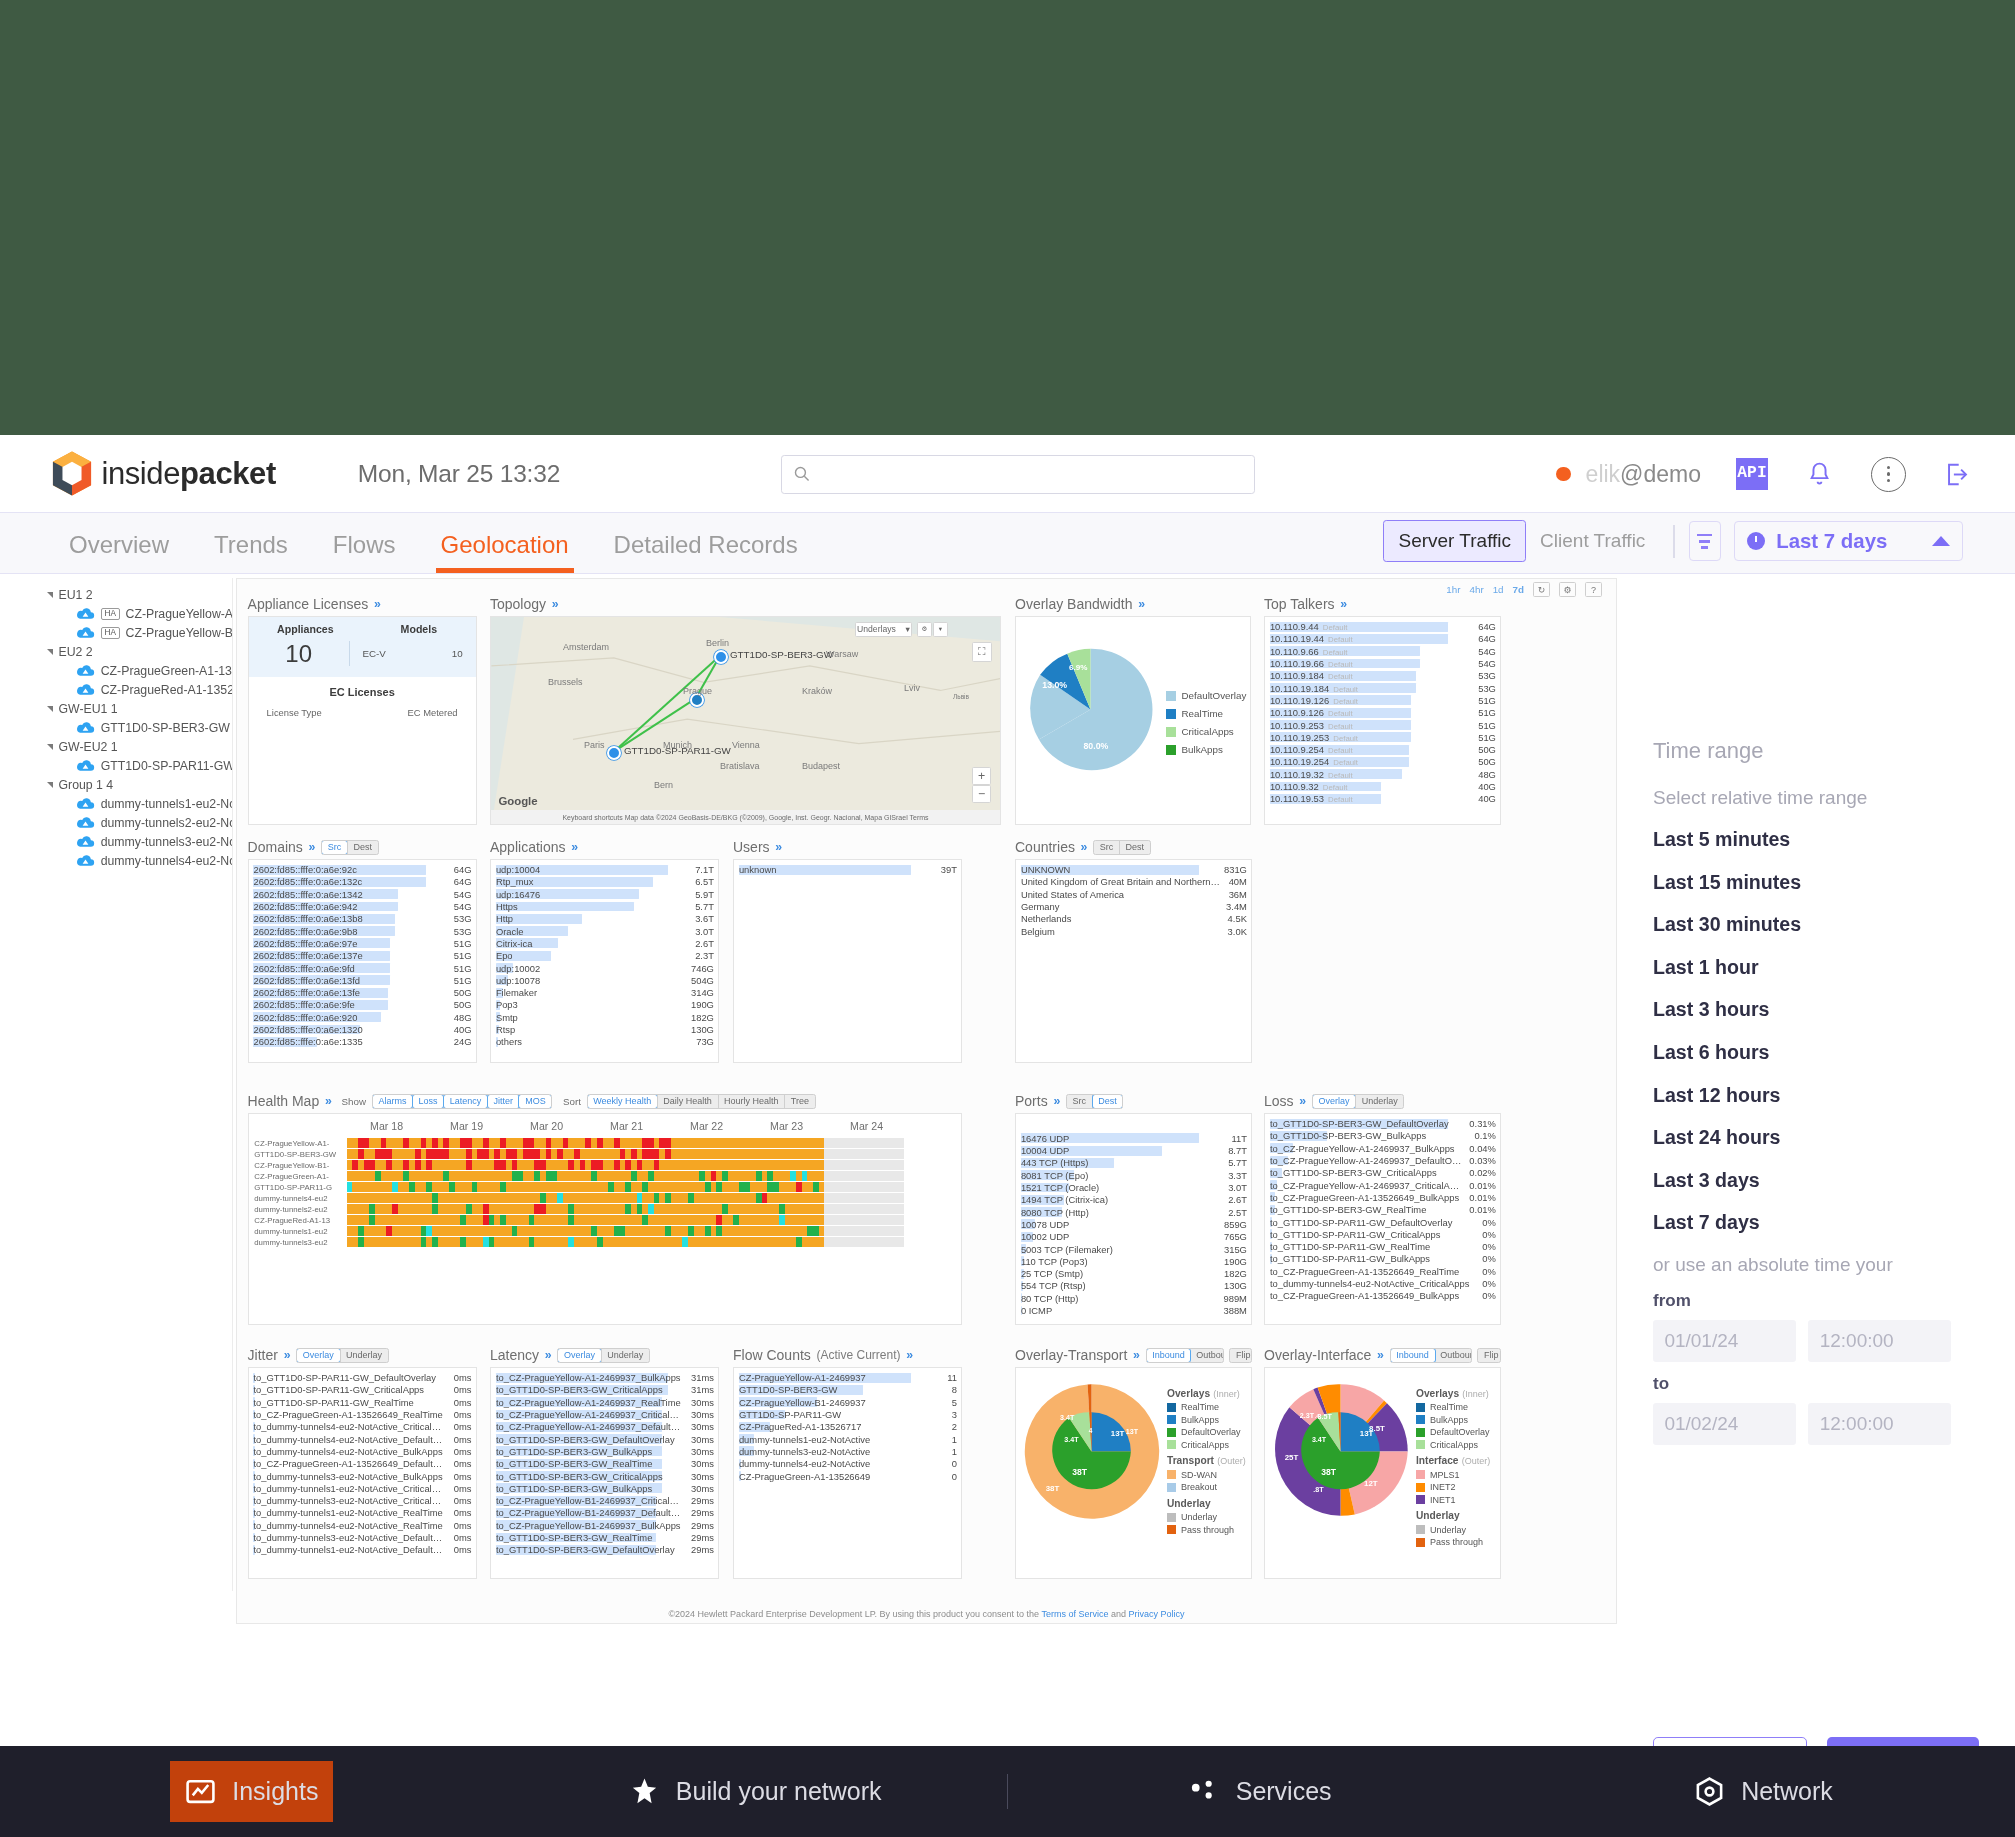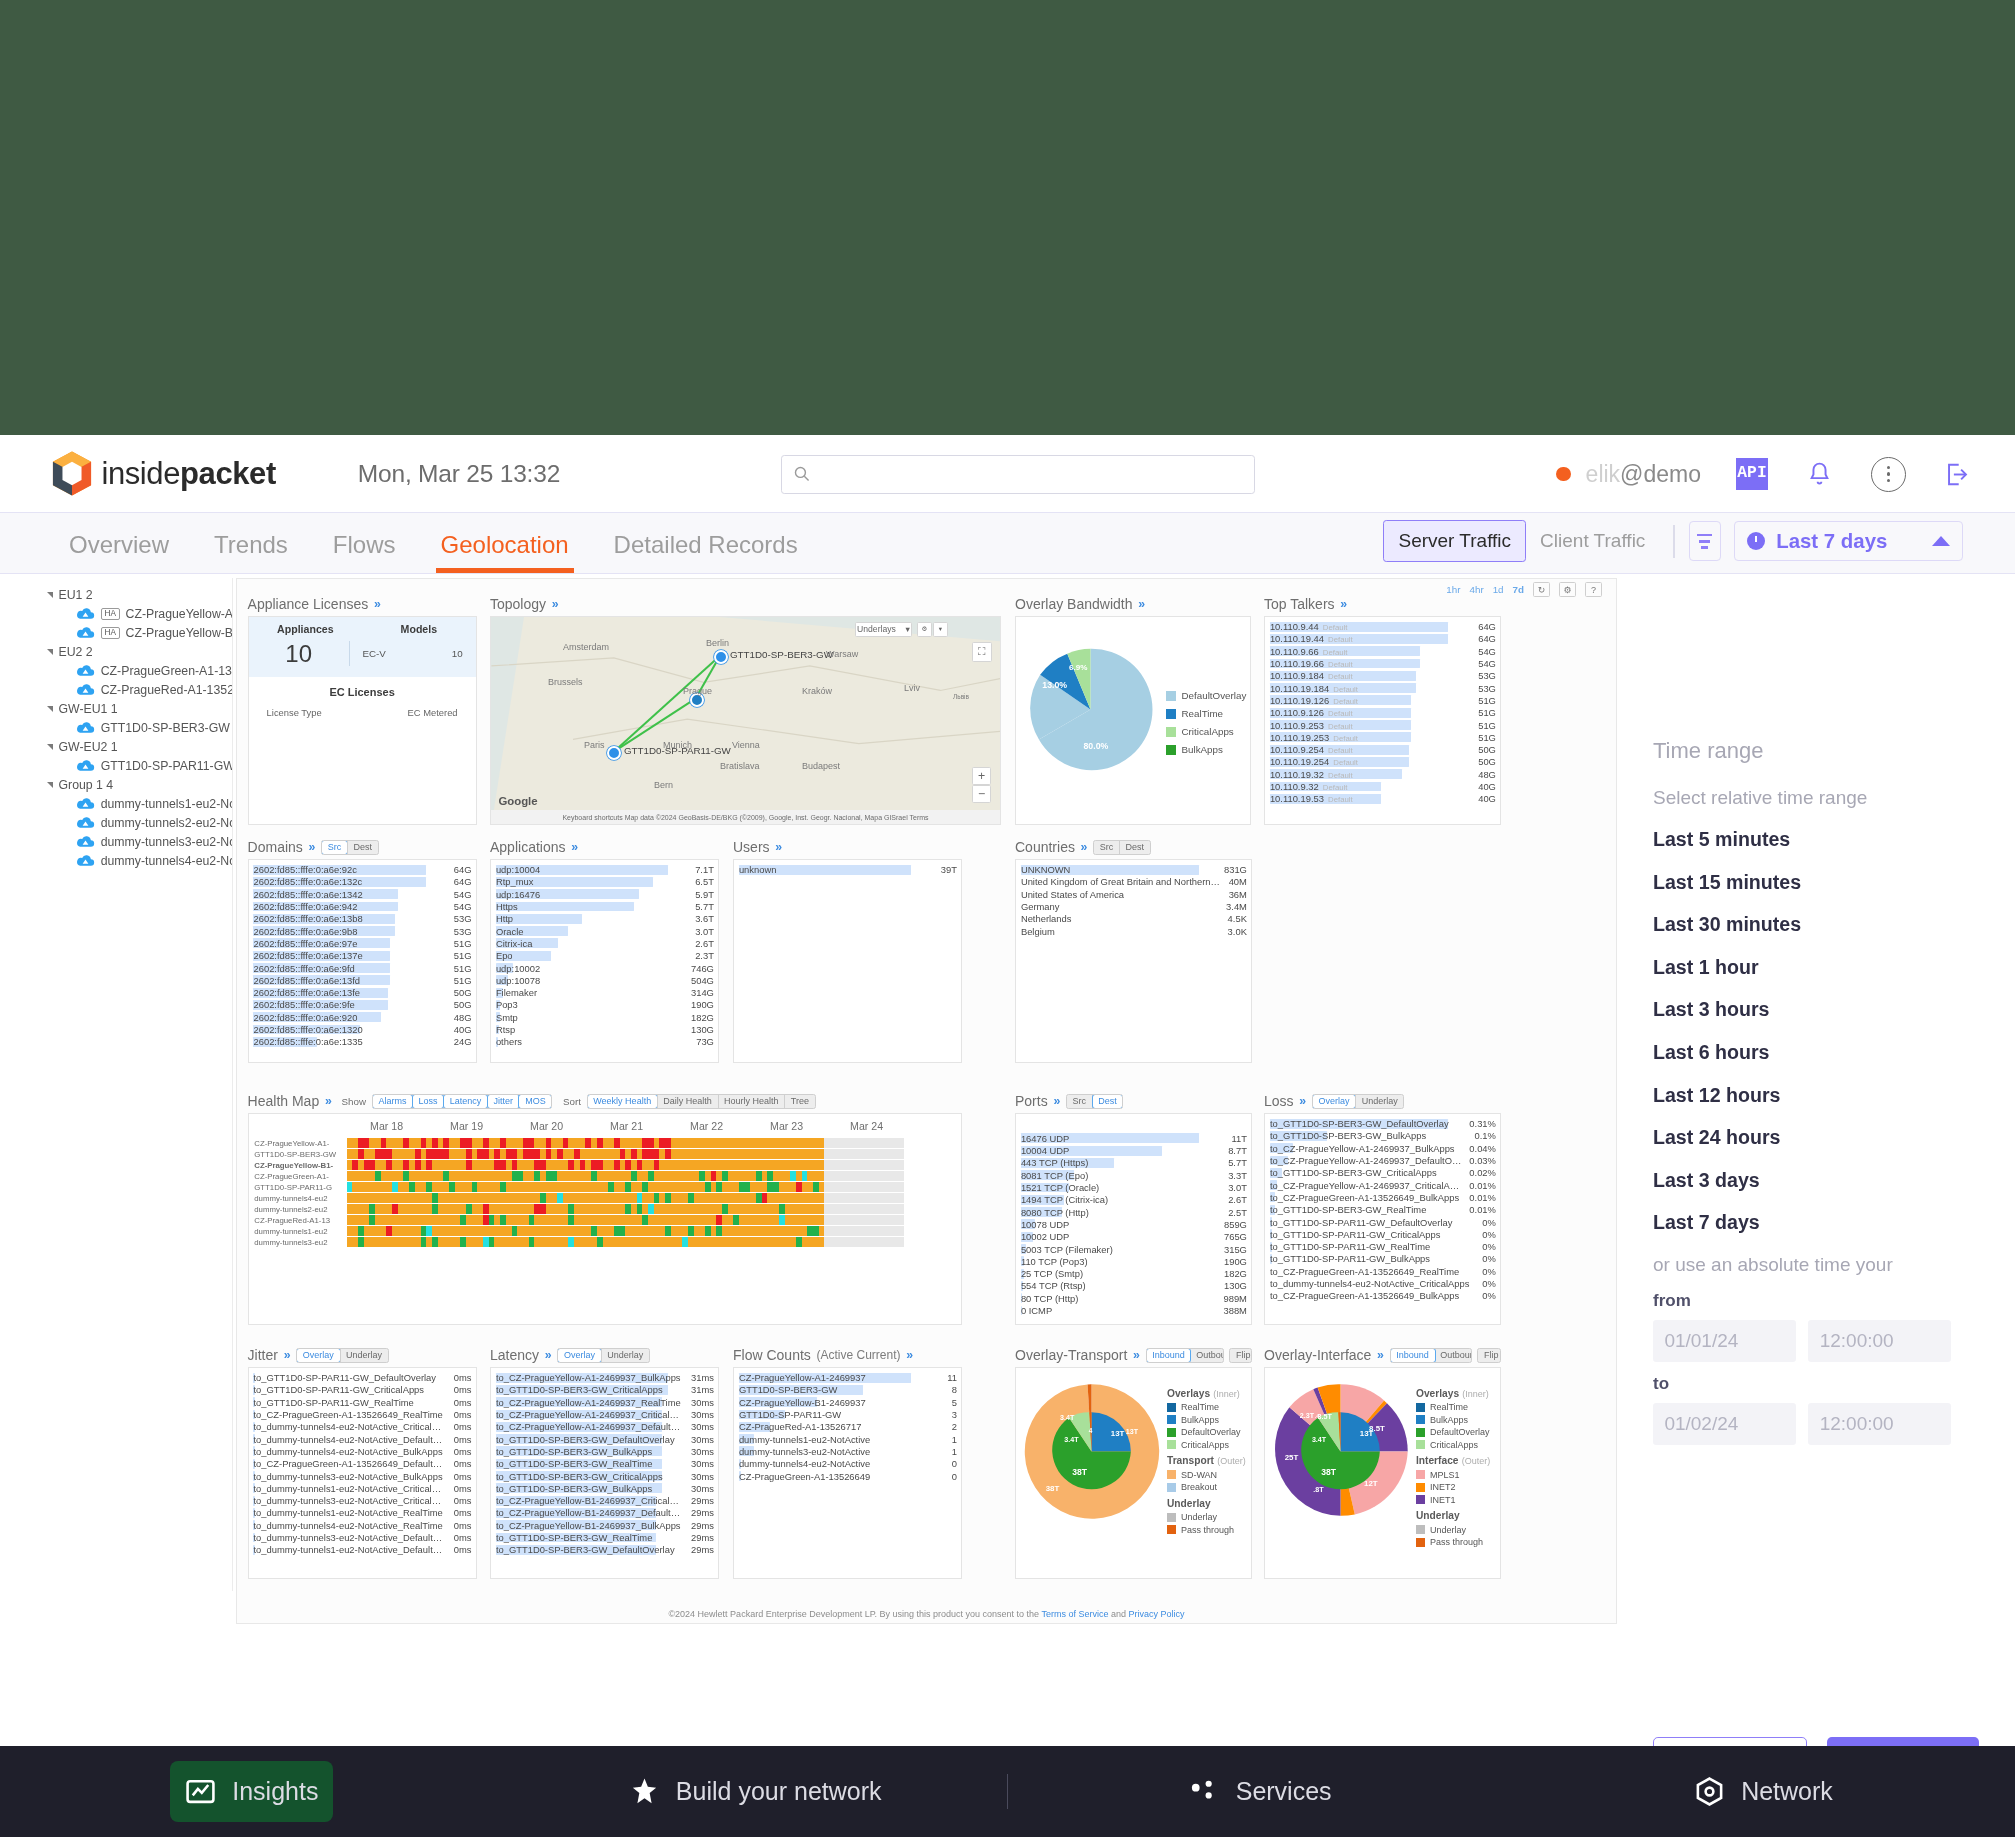--- a/index.html
+++ b/index.html
@@ -96,21 +96,21 @@
   .dr-inputs { display:flex; gap:12.3px; margin-bottom:12.3px;}
   .dr-inp { background:#f3f3f7; border:0; border-radius:3.3px; height:42px; font-size:19px; color:#b4b4c2; padding:0 11.4px; font-family:"Liberation Sans", sans-serif;}
   .dr-inp.date { width:143px; } .dr-inp.time { width:143px; }
   .dr-actions { position:absolute; left:36px; right:36px; bottom:22px; display:flex; gap:19.6px;}
   .btn { flex:1; height:51px; border-radius:4.9px; font-size:20.4px; display:flex;align-items:center;justify-content:center; cursor:pointer;}
   .btn.cancel { border:1.2px solid #8f7ef8; color:#6e5ef0; background:#fff;}
   .btn.apply { background:#7c6ef6; color:#fff;}
   
   .bottomnav { position:absolute; left:0; right:0; bottom:0; height:91px; background:#1f1f2b; display:flex; align-items:center;}
   .bn-item { flex:1; display:flex; align-items:center; justify-content:center; gap:16.3px; color:#dcdce4; font-size:25px;}
-  .bn-item.active { background:#14532d; border-radius:8px; height:61px; margin:0 24.5px; flex:0 0 163px;}
+  .bn-item.active { background:#c2410c; border-radius:0; height:61px; margin:0 24.5px; flex:0 0 163px;}
   .bn-sep { width:1.6px; height:35px; background:#4a4a5c;}
   .bn-ic { width:31px; height:31px; display:flex;align-items:center;justify-content:center;}
 </style>
 </head>
 <body>
 
 <div class="backdrop"></div>
 
 <div class="app">
 
@@ -961,21 +961,21 @@
                   <div style="width: 5.7px; height: 10.2px; background: rgb(232, 232, 232);"></div>
                   <div style="width: 5.7px; height: 10.2px; background: rgb(232, 232, 232);"></div>
                   <div style="width: 5.7px; height: 10.2px; background: rgb(232, 232, 232);"></div>
                   <div style="width: 5.7px; height: 10.2px; background: rgb(232, 232, 232);"></div>
                   <div style="width: 5.7px; height: 10.2px; background: rgb(232, 232, 232);"></div>
                   <div style="width: 5.7px; height: 10.2px; background: rgb(232, 232, 232);"></div>
                   <div style="width: 5.7px; height: 10.2px; background: rgb(232, 232, 232);"></div>
                   <div style="width: 5.7px; height: 10.2px; background: rgb(232, 232, 232);"></div>
                 </div>
               </div>
-              <div style="display: flex; align-items: center; height: 11px; font-weight: bold;">
+              <div style="display: flex; align-items: center; height: 11px;">
                 <div class="hm-label" style="width: 98px; padding-left: 5.7px;">CZ-PragueYellow-B1-</div>
                 <div style="display: flex; height: 10.2px;">
                   <div style="width: 5.7px; height: 10.2px; background: rgb(245, 166, 35);"></div>
                   <div style="width: 5.7px; height: 10.2px; background: rgb(236, 28, 36);"></div>
                   <div style="width: 5.7px; height: 10.2px; background: rgb(245, 166, 35);"></div>
                   <div style="width: 5.7px; height: 10.2px; background: rgb(236, 28, 36);"></div>
                   <div style="width: 5.7px; height: 10.2px; background: rgb(236, 28, 36);"></div>
                   <div style="width: 5.7px; height: 10.2px; background: rgb(245, 166, 35);"></div>
                   <div style="width: 5.7px; height: 10.2px; background: rgb(245, 166, 35);"></div>
                   <div style="width: 5.7px; height: 10.2px; background: rgb(236, 28, 36);"></div>

